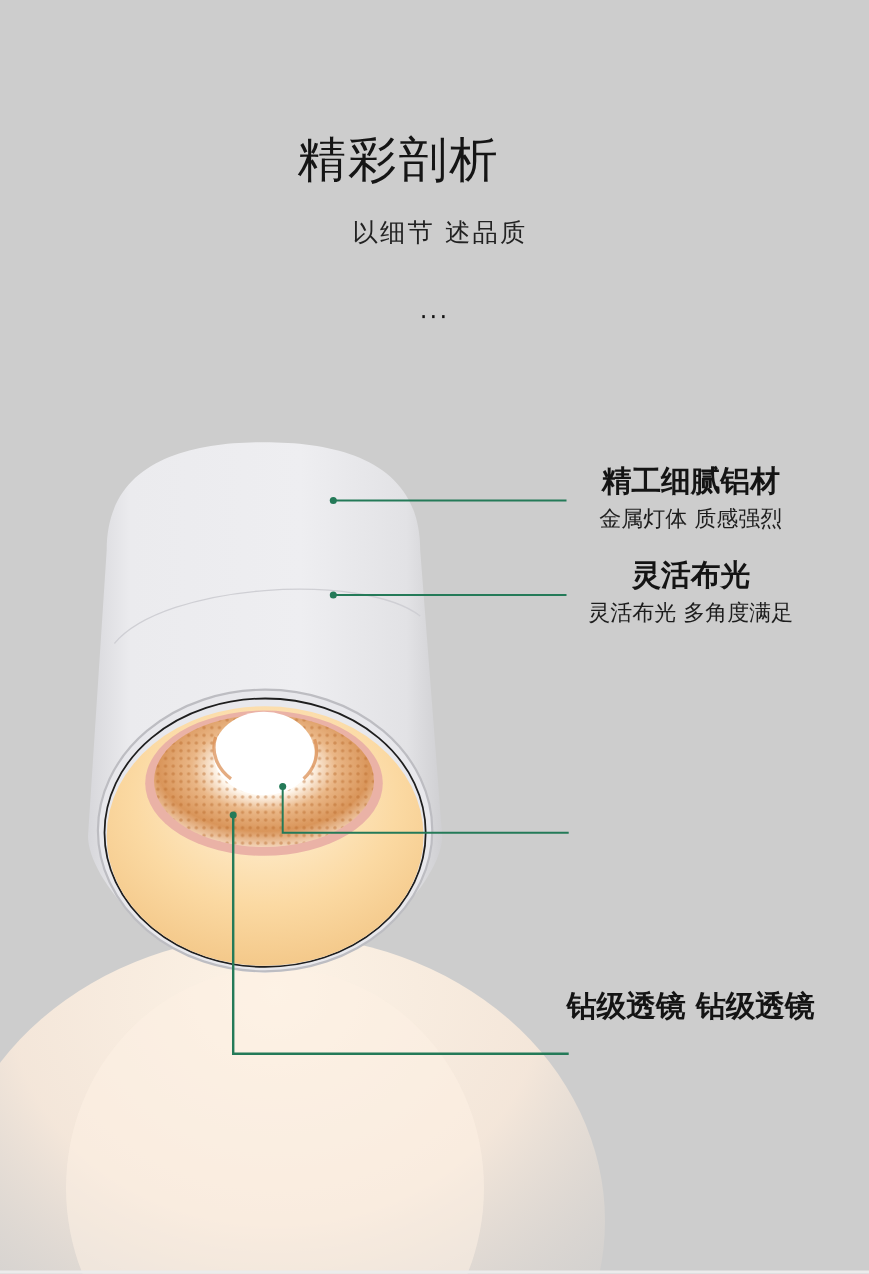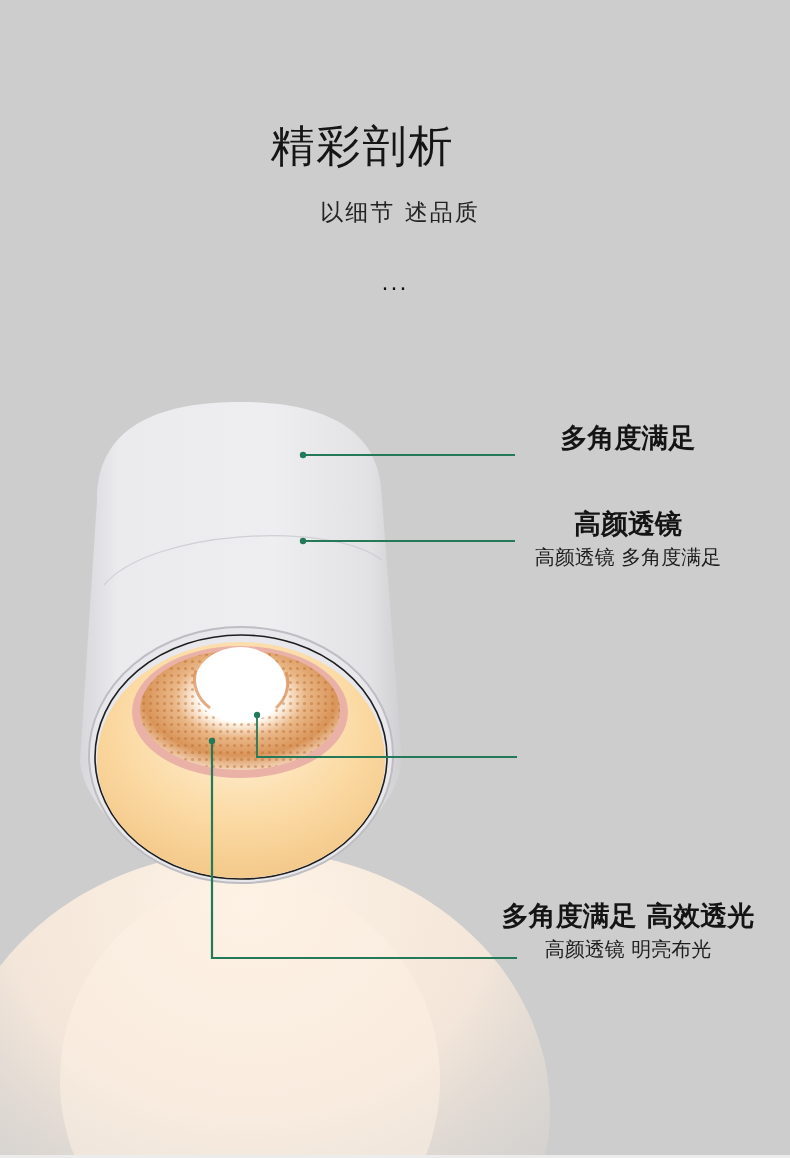--- a/index.html
+++ b/index.html
@@ -95,27 +95,27 @@
   </g>
 
   <rect x="0" y="1155" width="790" height="3" fill="#ececec"></rect>
 </svg>
 
 <div class="abs title">精彩剖析</div>
 <div class="abs subtitle">以细节 述品质</div>
 <div class="abs dots">···</div>
 
 <div class="abs feat" style="top:420px;">
-  <div class="h">多角度满足</div>
+  <div class="h">精工细腻铝材</div>
+  <div class="s">金属灯体 质感强烈</div>
 </div>
 
 <div class="abs feat" style="top:506px;">
-  <div class="h">高颜透镜</div>
-  <div class="s">高颜透镜  多角度满足</div>
+  <div class="h">灵活布光</div>
+  <div class="s">灵活布光  多角度满足</div>
 </div>
 
 <div class="abs feat" style="top:734px;">
 </div>
 
 <div class="abs feat" style="top:898px;">
-  <div class="h">多角度满足  高效透光</div>
-  <div class="s">高颜透镜 明亮布光</div>
+  <div class="h">钻级透镜  钻级透镜</div>
 </div>
 
 </body></html>

